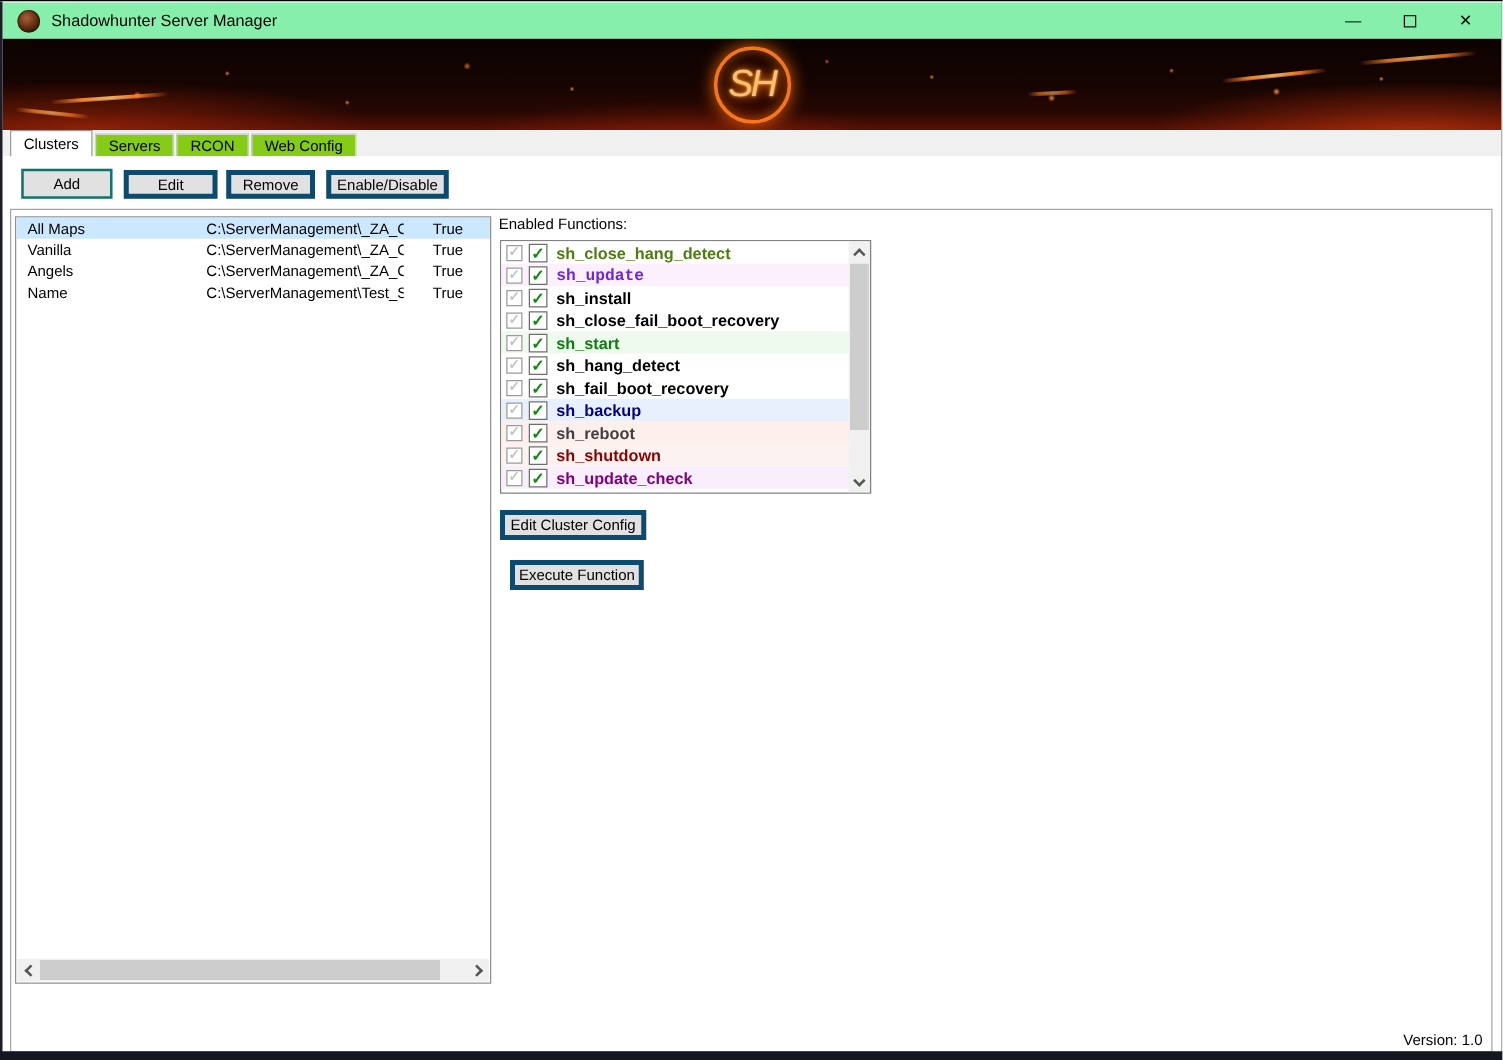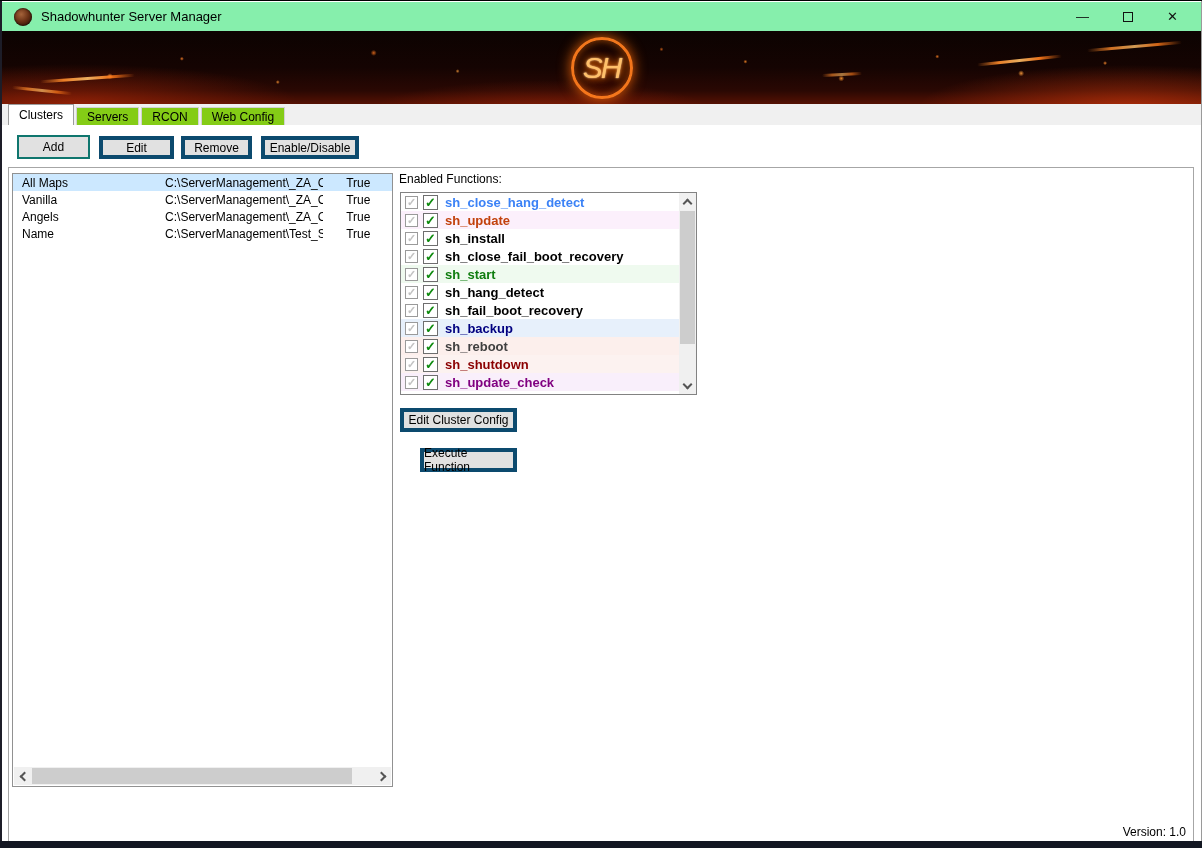--- a/index.html
+++ b/index.html
@@ -111,21 +111,21 @@
     font-size:11px; font-weight:bold; color:#c3c3c3; line-height:1; flex:0 0 auto; }
   .cb2 { width:15px; height:15px; border:1px solid #6e6e6e; background:#fff; display:flex; align-items:center; justify-content:center;
     font-size:13px; font-weight:bold; color:#0e8a0e; line-height:1; margin-left:5px; flex:0 0 auto; }
   .fnlabel { font-size:13px; font-weight:bold; margin-left:7px; white-space:nowrap; }
   .vscroll { position:absolute; right:0; top:0; bottom:0; width:17px; background:#f0f0f0; }
   .vs-arrow { position:absolute; left:0; width:17px; height:17px; display:flex; align-items:center; justify-content:center; }
   .vs-up { top:0; } .vs-down { bottom:0; }
   .vs-thumb { position:absolute; left:1px; top:18px; width:15px; height:133px; background:#cdcdcd; }
 
   .btn-editcfg { left:400px; top:407px; width:117px; height:24px; }
-  .btn-exec { left:420px; top:447px; width:97px; height:24px; }
+  .btn-exec { left:408px; top:447px; width:107px; height:24px; }
 
   .version { position:absolute; right:16px; top:824px; font-size:12px; color:#000; }
 </style>
 </head>
 <body>
 
 <div class="frame-left"></div>
 <div class="frame-right"></div>
 <div class="frame-bottom"></div>
 
@@ -203,26 +203,26 @@
   </div>
 </div>
 
 <div class="fn-label">Enabled Functions:</div>
 
 <div class="fn-listbox">
   <div class="fn-rows">
     <div class="fnrow" style="background-color: rgb(255, 255, 255);">
       <span class="cb1">✓</span>
       <span class="cb2">✓</span>
-      <span class="fnlabel" style="color: #3b82f6;">sh_close_hang_detect</span>
+      <span class="fnlabel" style="color: #4d7c0f;">sh_close_hang_detect</span>
     </div>
     <div class="fnrow" style="background-color: rgb(252, 240, 252);">
       <span class="cb1">✓</span>
       <span class="cb2">✓</span>
-      <span class="fnlabel" style="color: #c2410c;">sh_update</span>
+      <span class="fnlabel" style="color: #6d28d9; font-family: Liberation Mono, monospace;">sh_update</span>
     </div>
     <div class="fnrow" style="background-color: rgb(255, 255, 255);">
       <span class="cb1">✓</span>
       <span class="cb2">✓</span>
       <span class="fnlabel" style="color: rgb(0, 0, 0);">sh_install</span>
     </div>
     <div class="fnrow" style="background-color: rgb(255, 255, 255);">
       <span class="cb1">✓</span>
       <span class="cb2">✓</span>
       <span class="fnlabel" style="color: rgb(0, 0, 0);">sh_close_fail_boot_recovery</span>

